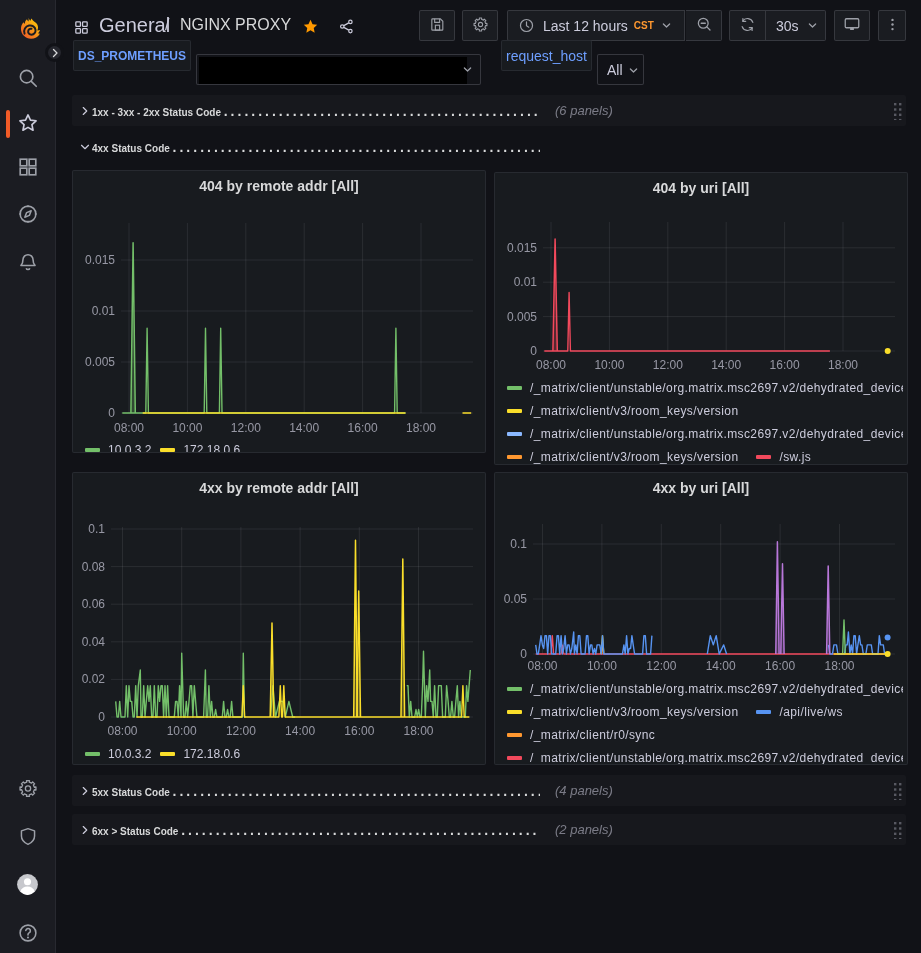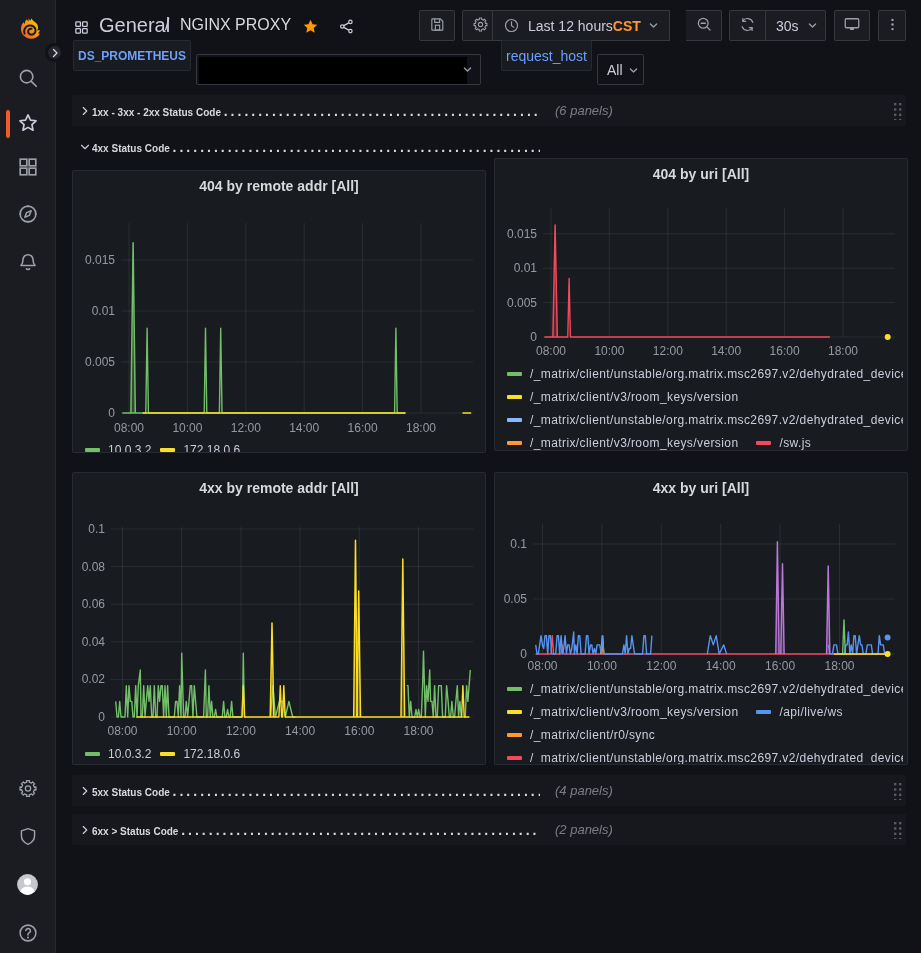--- a/index.html
+++ b/index.html
@@ -109,29 +109,29 @@
         <path d="M8 4v5h7V4" stroke="#9da0a8" stroke-width="1.6"></path>
         <rect x="9" y="13" width="6" height="7" stroke="#9da0a8" stroke-width="1.6"></rect>
       </svg></span>
   </div>
 <div class="tbtn" style="left:462px;width:36px;">
     <span style="margin:auto"><svg width="17" height="17" viewBox="0 0 24 24" fill="none" style="">
         <path d="M21.1 10.3 L21.1 13.7 L19.26 13.44 L18.15 16.11 L19.6 17.3 L17.3 19.6 L16.11 18.15 L13.44 19.26 L13.7 21.1 L10.3 21.1 L10.56 19.26 L7.89 18.15 L6.7 19.6 L4.4 17.3 L5.85 16.11 L4.74 13.44 L2.9 13.7 L2.9 10.3 L4.74 10.56 L5.85 7.89 L4.4 6.7 L6.7 4.4 L7.89 5.85 L10.56 4.74 L10.3 2.9 L13.7 2.9 L13.44 4.74 L16.11 5.85 L17.3 4.4 L19.6 6.7 L18.15 7.89 L19.26 10.56 Z" stroke="#9da0a8" stroke-width="1.5" stroke-linejoin="round"></path>
         <circle cx="12" cy="12" r="3" stroke="#9da0a8" stroke-width="1.5"></circle>
       </svg></span>
   </div>
-<div class="tbtn" style="left:492px;width:178px;border-top-right-radius:0;border-bottom-right-radius:0">
+<div class="tbtn" style="left:507px;width:178px;border-top-right-radius:0;border-bottom-right-radius:0">
     <span style="margin-left:10px;display:flex;align-items:center">
       <svg width="17" height="17" viewBox="0 0 24 24" fill="none" style="">
         <circle cx="12" cy="12" r="8.5" stroke="#9da0a8" stroke-width="1.7"></circle>
         <path d="M12 7v5.4l3.2 2" stroke="#9da0a8" stroke-width="1.7" stroke-linecap="round"></path>
       </svg>
     </span>
     <span style="margin-left:8px;color:#ccccdc">Last 12 hours</span>
-    <span style="color:#ff9830;font-weight:700;font-size:14px">CST</span>
+    <span style="margin-left:6px;color:#ff9830;font-weight:700;font-size:10px">CST</span>
     <span style="margin-left:5px;display:flex;align-items:center">
       <svg width="15" height="15" viewBox="0 0 24 24" fill="none">
         <path d="M7 9.5l5 5 5-5" stroke="#9da0a8" stroke-width="2" stroke-linecap="round" stroke-linejoin="round"></path>
       </svg>
     </span>
   </div>
 <div class="tbtn" style="left:686px;width:36px;border-top-left-radius:0;border-bottom-left-radius:0;border-left:none">
     <span style="margin:auto"><svg width="18" height="18" viewBox="0 0 24 24" fill="none" style="">
         <circle cx="11" cy="11" r="6.5" stroke="#9da0a8" stroke-width="1.7"></circle>
         <path d="M15.8 15.8L20 20M8.2 11h5.6" stroke="#9da0a8" stroke-width="1.7" stroke-linecap="round"></path>
@@ -272,21 +272,21 @@
 <polygon points="57.9,242 60.1,71.7 62.3,242" fill="#73bf69" fill-opacity="0.28"></polygon>
 <polyline points="57.9,242 60.1,71.7 62.3,242" fill="none" stroke="#73bf69" stroke-width="1.5" stroke-linejoin="round"></polyline>
 <polyline points="69.7,242 332.5,242" fill="none" stroke="#fade2a" stroke-width="1.4" stroke-linejoin="round"></polyline>
 <polyline points="389.5,242 398.2,242" fill="none" stroke="#fade2a" stroke-width="1.4" stroke-linejoin="round"></polyline>
     </svg>
     <div class="leg" style="top:270px">
       <span class="li"><span class="sw" style="background:#73bf69"></span>10.0.3.2</span>
       <span class="li" style="margin-left:9px"><span class="sw" style="background:#fade2a"></span>172.18.0.6</span>
     </div>
   </div>
-<div class="panel" style="left:494px;top:158px;width:414px;height:293px">
+<div class="panel" style="left:494px;top:172px;width:414px;height:293px">
     <div class="ptitle">404 by uri [All]</div>
     <svg width="414" height="293" viewBox="0 0 414 293" style="position:absolute;left:0;top:0">
       <line x1="48" y1="178" x2="400" y2="178" stroke="rgba(204,204,220,0.10)" stroke-width="1"></line>
 <line x1="48" y1="143.6" x2="400" y2="143.6" stroke="rgba(204,204,220,0.10)" stroke-width="1"></line>
 <line x1="48" y1="109.2" x2="400" y2="109.2" stroke="rgba(204,204,220,0.10)" stroke-width="1"></line>
 <line x1="48" y1="74.8" x2="400" y2="74.8" stroke="rgba(204,204,220,0.10)" stroke-width="1"></line>
 <line x1="56" y1="49" x2="56" y2="178" stroke="rgba(204,204,220,0.10)" stroke-width="1"></line>
 <line x1="114.4" y1="49" x2="114.4" y2="178" stroke="rgba(204,204,220,0.10)" stroke-width="1"></line>
 <line x1="172.8" y1="49" x2="172.8" y2="178" stroke="rgba(204,204,220,0.10)" stroke-width="1"></line>
 <line x1="231.2" y1="49" x2="231.2" y2="178" stroke="rgba(204,204,220,0.10)" stroke-width="1"></line>

